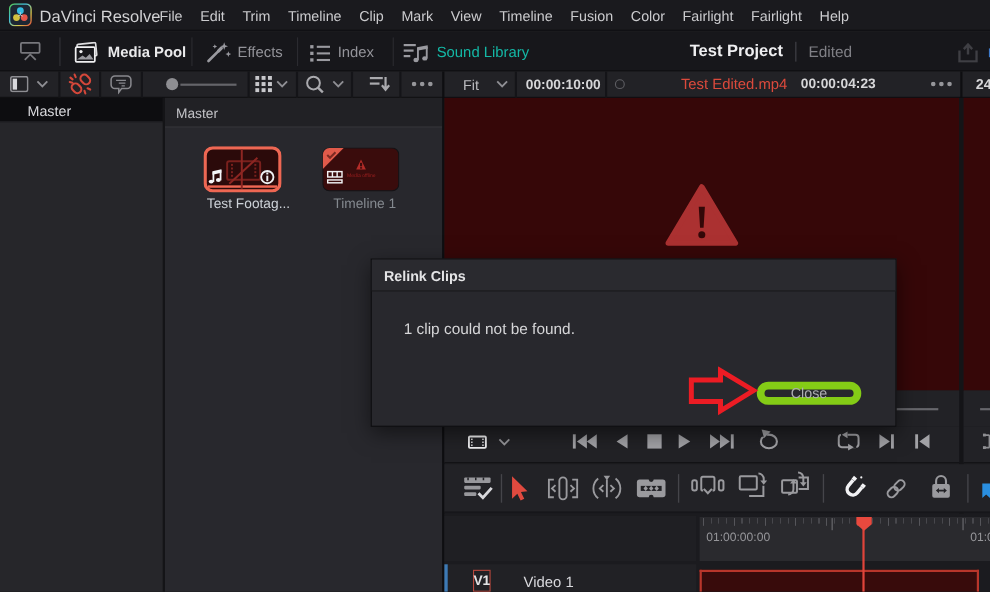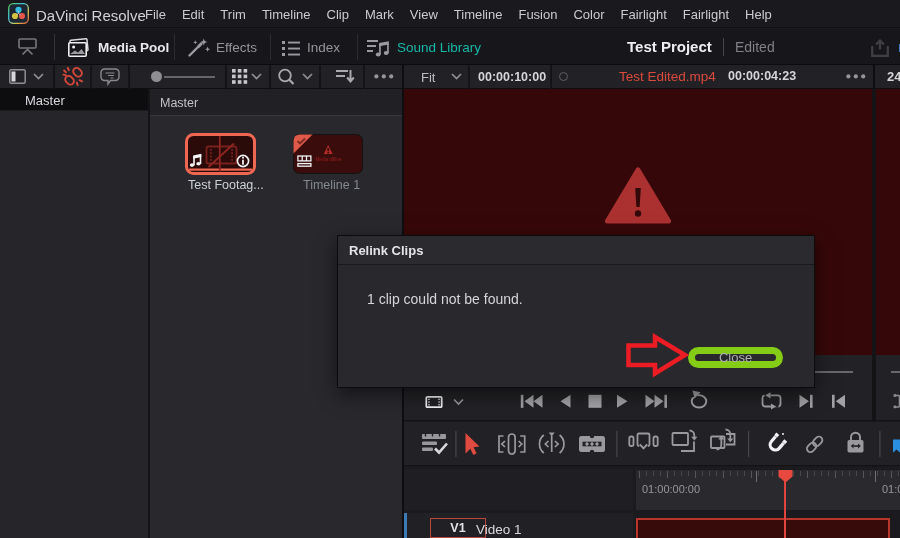--- a/index.html
+++ b/index.html
@@ -458,21 +458,21 @@
     <div style="position:absolute;left:3px;top:1px;width:260px;height:5px;background:repeating-linear-gradient(to right,#47474c 0,#47474c 1px,transparent 1px,transparent 7px);"></div>
     <div style="position:absolute;left:3px;top:1px;width:260px;height:7px;background:repeating-linear-gradient(to right,#55555a 0,#55555a 1px,transparent 1px,transparent 28px);"></div>
     <div style="position:absolute;left:120px;top:1px;width:1px;height:11px;background:#6e6e73;"></div>
     <div style="position:absolute;left:239px;top:1px;width:1px;height:11px;background:#6e6e73;"></div>
   </div>
   <div class="abs txt" style="left:642px;top:483px;font-size:11px;color:#96969a;">01:00:00:00</div>
   <div class="abs txt" style="left:882px;top:483px;font-size:11px;color:#96969a;">01:0</div>
 
   <div class="abs" style="left:404px;top:513px;width:229px;height:25px;background:#212125;"></div>
   <div class="abs" style="left:404px;top:513px;width:3px;height:25px;background:#3d7ab5;"></div>
-  <div class="abs" style="left:430px;top:518px;width:56px;height:20px;border:1px solid #b8473c;display:flex;align-items:center;justify-content:center;font-size:12.5px;font-weight:700;color:#e3e3e5;">V1</div>
+  <div class="abs" style="left:430px;top:518px;width:16px;height:20px;border:1px solid #b8473c;display:flex;align-items:center;justify-content:center;font-size:12.5px;font-weight:700;color:#e3e3e5;">V1</div>
   <div class="abs txt" style="left:476px;top:522px;font-size:13.5px;color:#dadade;">Video 1</div>
   <div class="abs" style="left:636px;top:518px;width:254px;height:20px;background:#380b0b;border:2px solid #b8362b;border-bottom:none;"></div>
 
   <div class="abs" style="left:784px;top:470px;width:2px;height:68px;background:#e0443a;"></div>
   <div class="abs" id="playhead" style="left:778px;top:470px;">
     <svg width="15" height="13" viewBox="0 0 15 13">
         <path d="M0.5 0 H14.5 V6.5 L7.5 12.5 L0.5 6.5 Z" fill="#e8493e"></path>
       </svg>
   </div>
 

